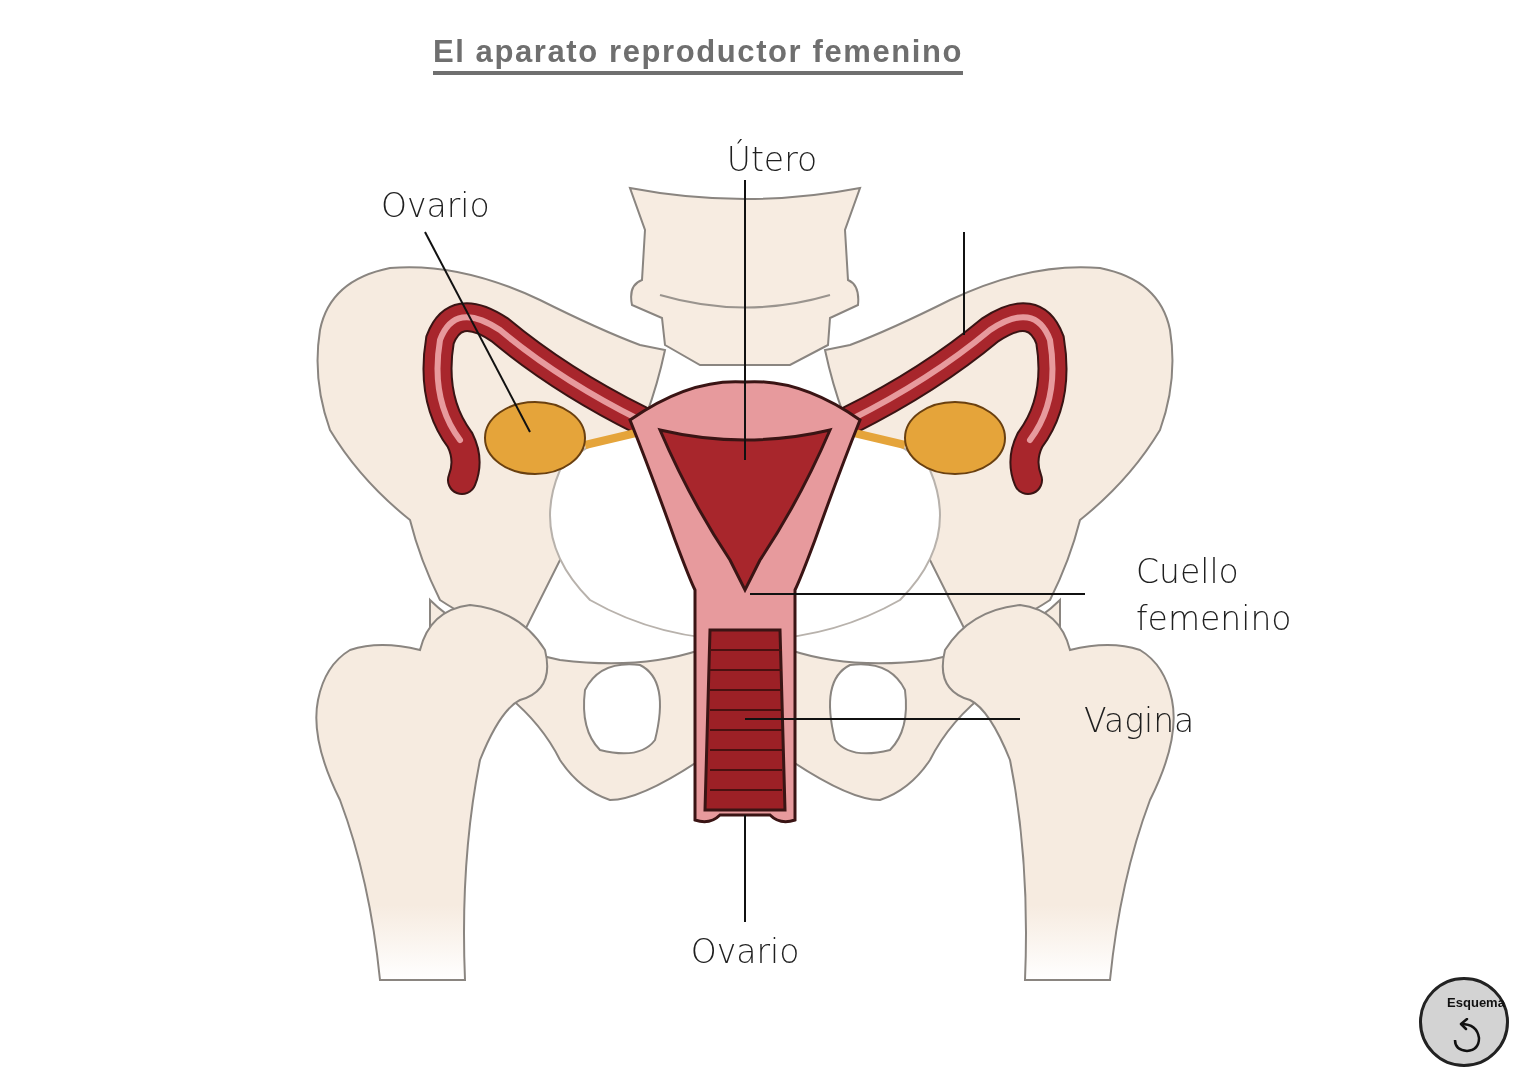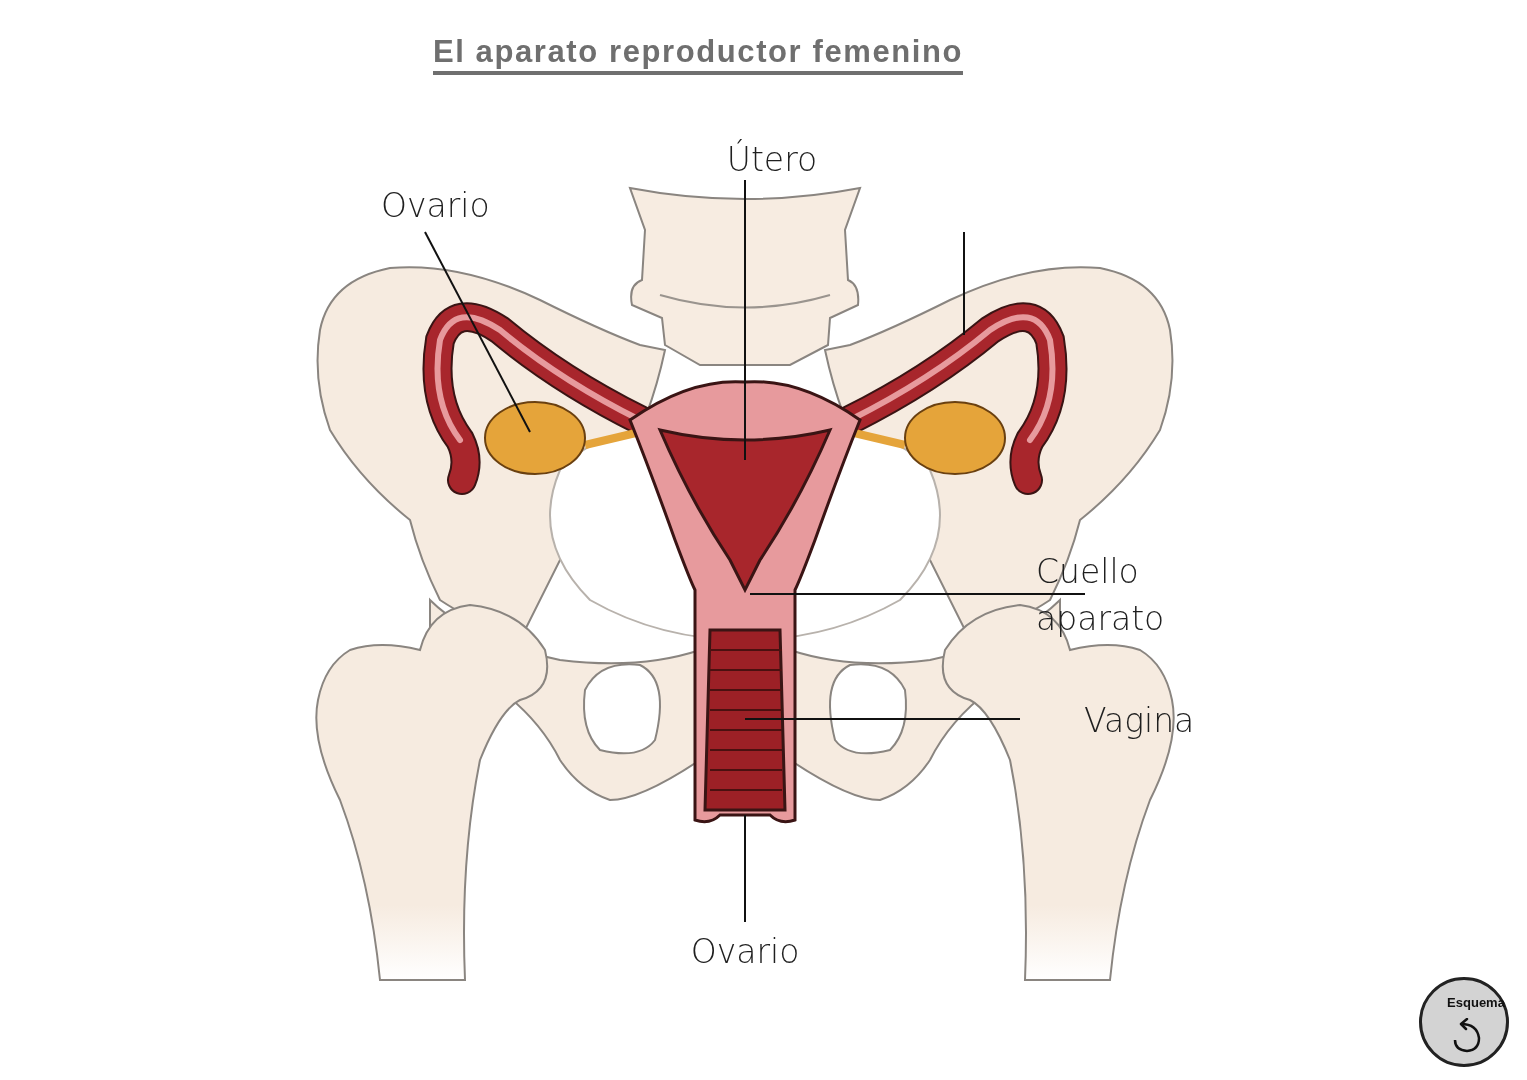--- a/index.html
+++ b/index.html
@@ -101,23 +101,23 @@
     <line x1="750" y1="594" x2="1085" y2="594"></line>
     <line x1="745" y1="719" x2="1020" y2="719"></line>
     <line x1="745" y1="815" x2="745" y2="922"></line>
   </g>
 </svg>
 
 <div class="label" style="left:369px;top:182px;margin-left:12px;">Ovario</div>
 <div class="label center" style="left:707px;top:136px;width:130px;text-align:center;">Útero</div>
 <div class="label center" style="left:870px;top:138px;width:210px;">
 </div>
-<div class="label" style="left:1036px;top:548px;">
+<div class="label" style="left:1136px;top:548px;">
   <div>Cuello</div>
-  <div>aparato</div>
+  <div>femenino</div>
 </div>
 <div class="label" style="left:1084px;top:697px;">Vagina</div>
 <div class="label center" style="left:680px;top:928px;width:130px;">Ovario</div>
 
 <div class="esquema">
   <div class="lbl">Esquema</div>
   <svg width="36" height="36" viewBox="0 0 36 36">
     <path d="M12 6 Q28 6 30 20 Q30 32 18 33 Q6 32 6 22" fill="none" stroke="#111" stroke-width="2.5"></path>
     <path d="M12 6 L18 1 M12 6 L17 11" fill="none" stroke="#111" stroke-width="2.5" stroke-linecap="round"></path>
   </svg>

